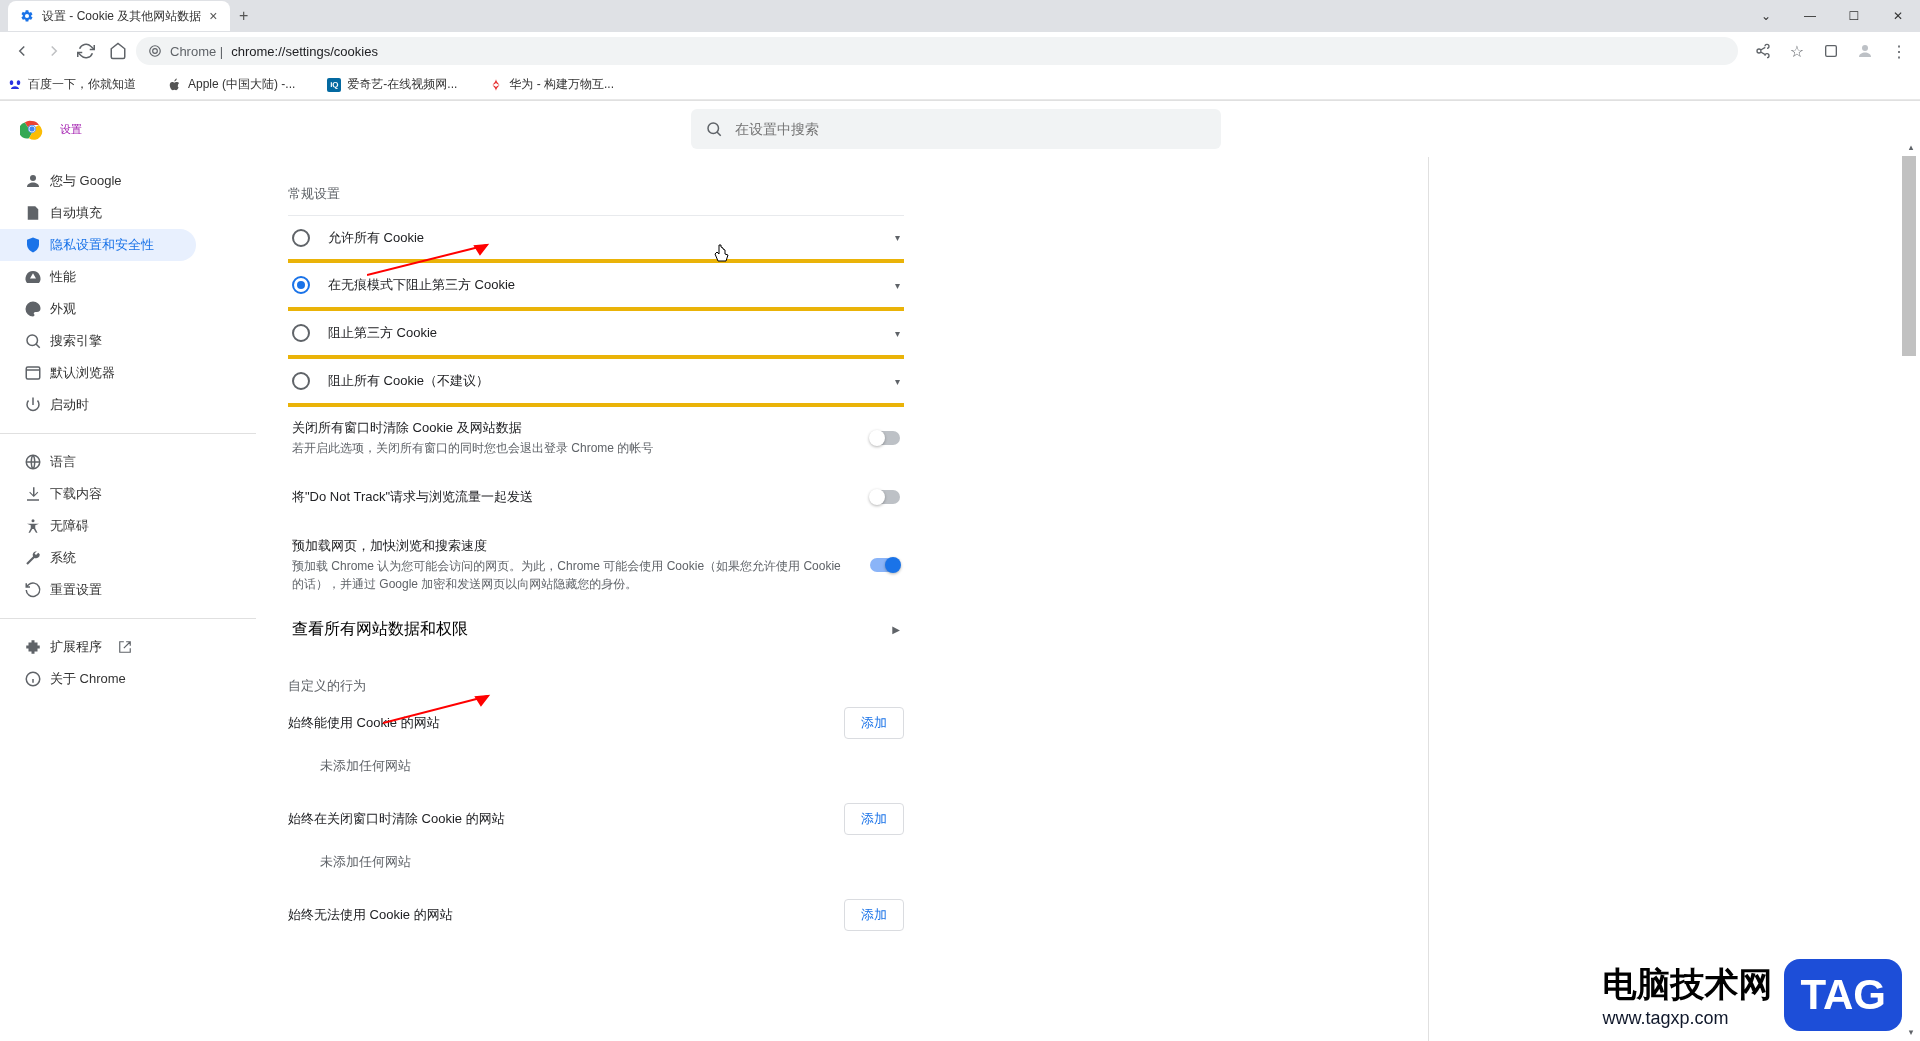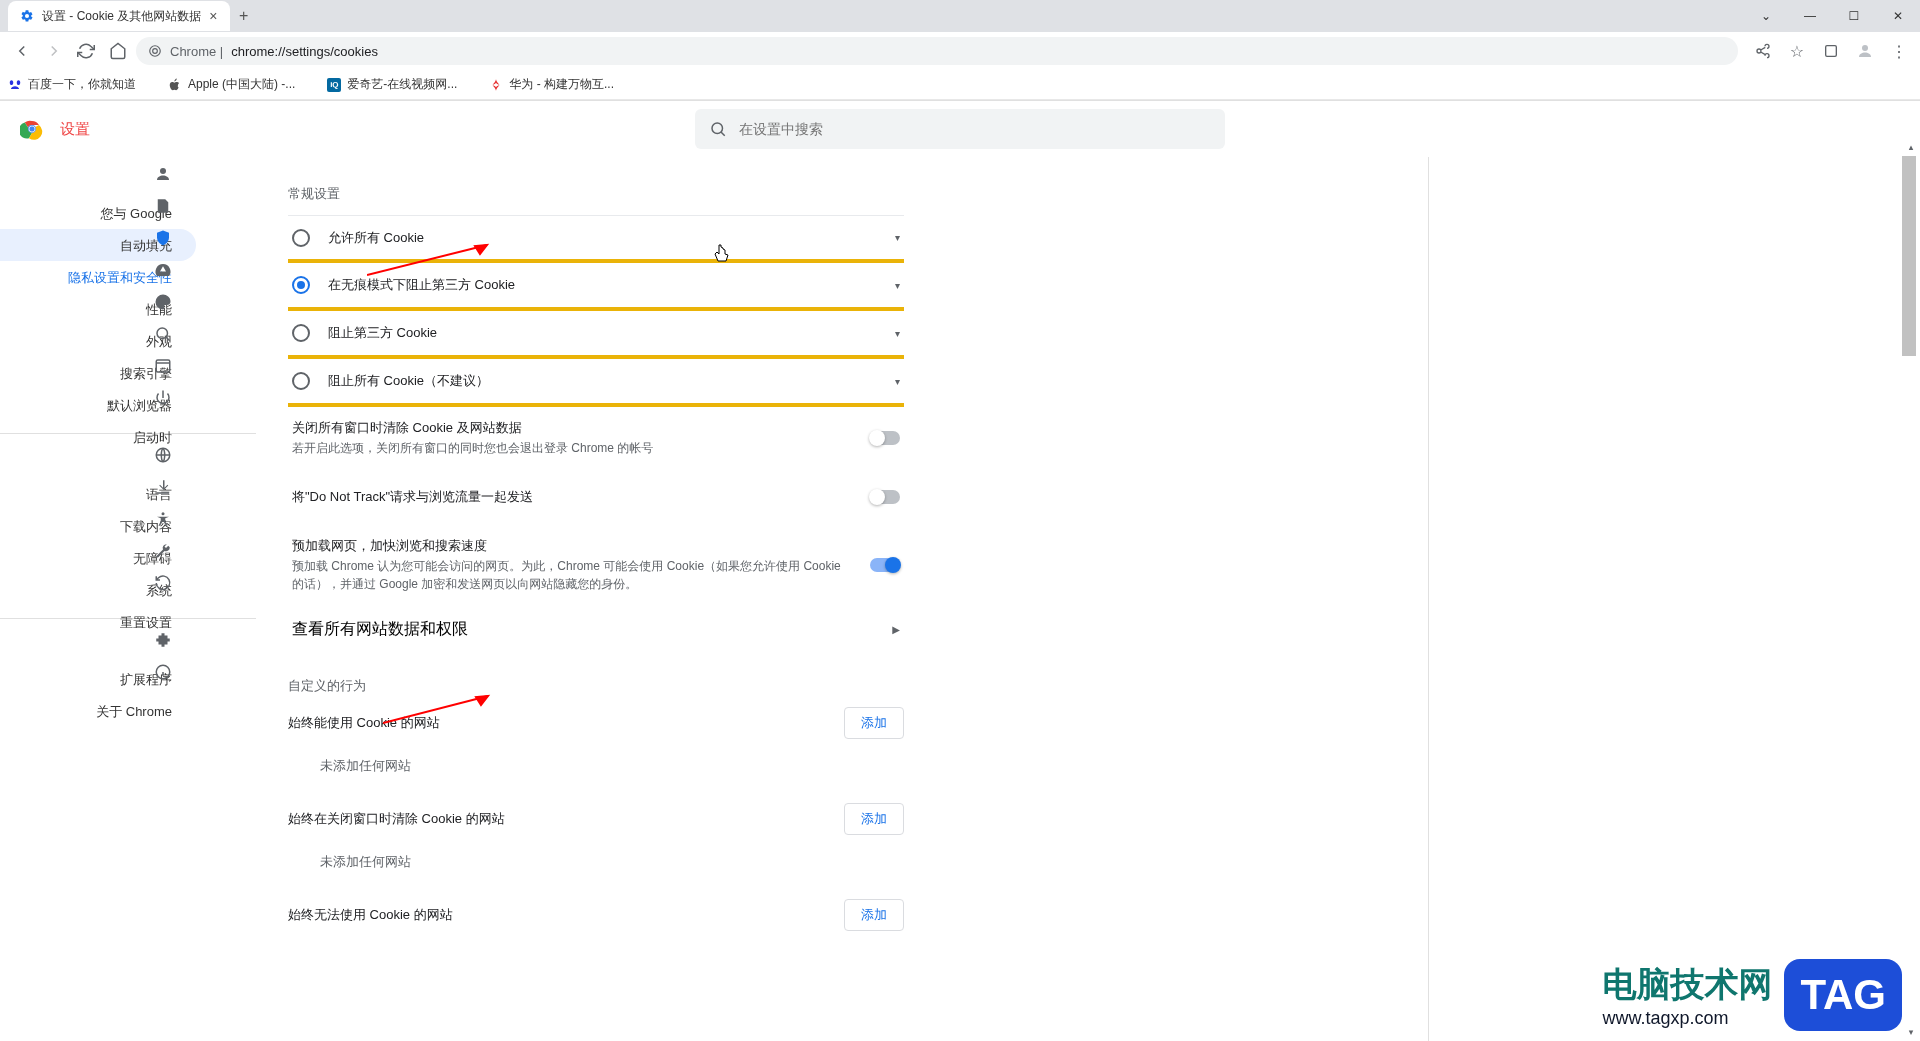--- a/index.html
+++ b/index.html
@@ -24,28 +24,28 @@
 .addr-right { display: flex; align-items: center; gap: 8px; margin-left: 8px; }
 .addr-icon { width: 26px; height: 26px; display: flex; align-items: center; justify-content: center; color: #5f6368; }
 
 .bookmark-bar { display: flex; align-items: center; height: 30px; padding: 0 8px; gap: 32px; font-size: 12px; color: #333; border-bottom: 1px solid #e8e8e8; }
 .bm-item { display: flex; align-items: center; gap: 6px; cursor: pointer; }
 .bm-favicon { width: 14px; height: 14px; }
 
 
 .settings-header { display: flex; align-items: center; height: 56px; padding: 0 20px; }
 .chrome-logo { width: 24px; height: 24px; margin-right: 16px; }
-.settings-title { font-size: 15px; color: #ef4444; margin-right: 400px; }
+.settings-title { font-size: 11px; color: #a21caf; margin-right: 400px; }
 .search-wrapper { flex: 0 0 530px; display: flex; align-items: center; background: #f1f3f4; border-radius: 6px; height: 40px; padding: 0 14px; gap: 12px; margin-left: auto; margin-right: auto; }
 .search-input { border: none; background: transparent; outline: none; font-size: 14px; flex: 1; }
 
 
 .main { display: flex; height: calc(100% - 32px - 38px - 30px - 56px); }
 .sidebar { width: 256px; padding: 8px 0; }
-.sidebar-item { display: flex; align-items: flex-end; height: 32px; padding: 0 24px; font-size: 13px; color: #333; gap: 22px; cursor: pointer; border-radius: 0 16px 16px 0; margin-right: 60px; flex-direction: column; }
+.sidebar-item { display: flex; align-items: center; height: 32px; padding: 0 24px; font-size: 13px; color: #333; gap: 8px; cursor: pointer; border-radius: 0 16px 16px 0; margin-right: 60px; }
 .sidebar-item.active { background: #e8f0fe; color: #1a73e8; }
 .sidebar-item.active .sb-icon { color: #1a73e8; }
 .sb-icon { width: 18px; height: 18px; color: #5f6368; display: flex; align-items: center; justify-content: center; }
 .sidebar-divider { height: 1px; background: #e0e0e0; margin: 12px 0; }
 .ext-link-icon { margin-left: 8px; width: 14px; height: 14px; color: #5f6368; }
 
 .content-wrapper { flex: 1; display: flex; overflow-y: auto; position: relative; }
 .content { width: 680px; padding: 16px 32px; }
 .section-title { font-size: 13px; color: #5f6368; margin: 12px 0; }
 .radio-row { display: flex; align-items: center; min-height: 48px; border-bottom: 4px solid #eab308; padding: 0 4px; gap: 18px; cursor: pointer; }
@@ -77,21 +77,21 @@
 
 .content-border-right { position: absolute; top: 0; bottom: 0; width: 1px; background: #e0e0e0; left: 50%; margin-left: 340px; }
 
 
 .arrow-overlay { position: absolute; pointer-events: none; }
 .arrow1 { left: 367px; top: 240px; }
 .arrow2 { left: 383px; top: 688px; }
 .red-arrow { stroke: #ff0000; stroke-width: 2; fill: #ff0000; }
 .watermark { position: absolute; right: 18px; bottom: 10px; display: flex; align-items: center; gap: 12px; pointer-events: none; }
 .wm-text { text-align: left; }
-.wm-line1 { font-size: 34px; font-weight: bold; color: #0f766e; }
+.wm-line1 { font-size: 34px; font-weight: bold; color: #000000; }
 .wm-line2 { font-size: 18px; color: #0f172a; }
 .wm-badge { background: #1d4ed8; color: #fff; font-size: 42px; font-weight: bold; padding: 12px 16px; border-radius: 16px; }
 
 
 .cursor-pointer { position: absolute; left: 713px; top: 243px; pointer-events: none; }
 
 
 .scroll-track { position: absolute; right: 2px; top: 156px; bottom: 2px; width: 14px; }
 .scroll-thumb { position: absolute; right: 2px; top: 0; width: 14px; height: 200px; background: #c1c1c1; border-radius: 0; }
 .scroll-arrow-up, .scroll-arrow-down { position: absolute; right: 2px; width: 14px; height: 14px; display:flex; align-items:center; justify-content:center; color:#5f6368; font-size:9px;}

